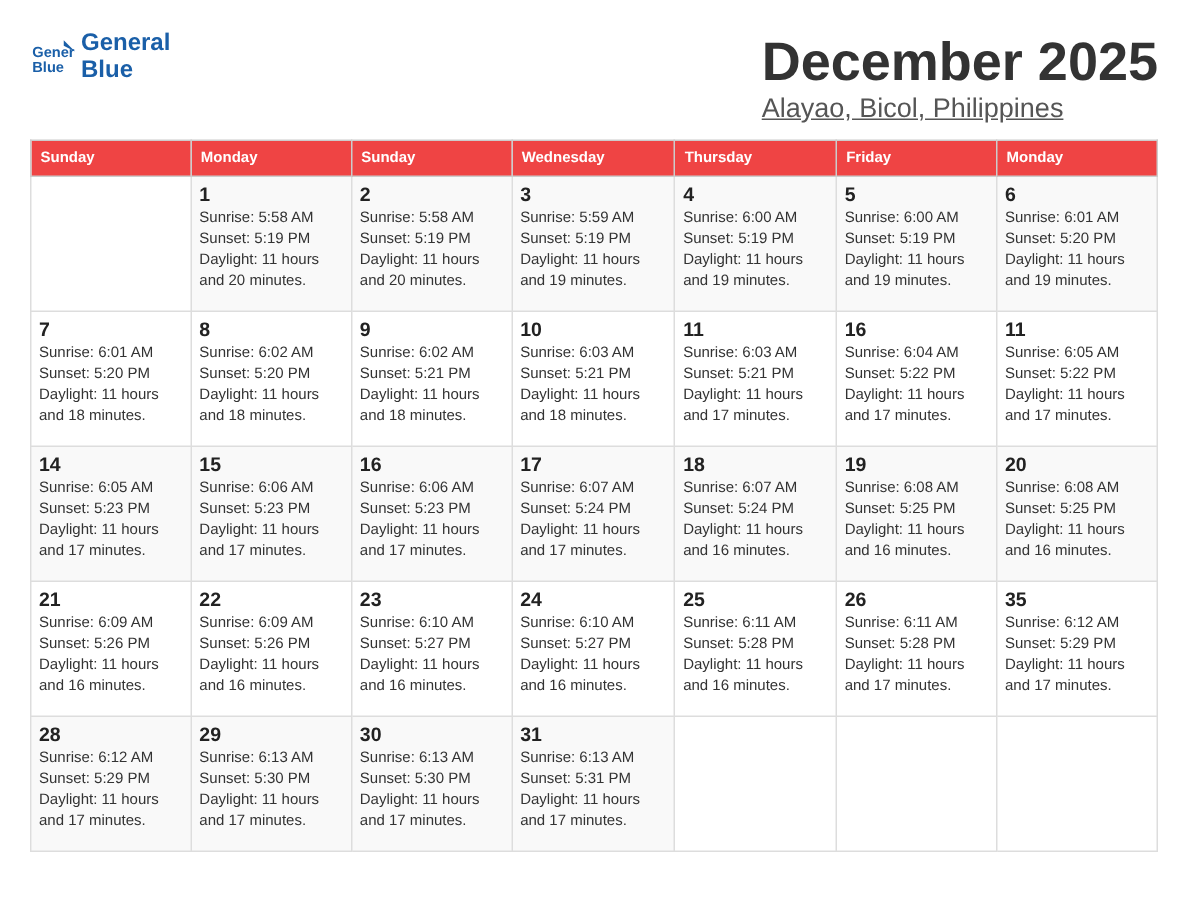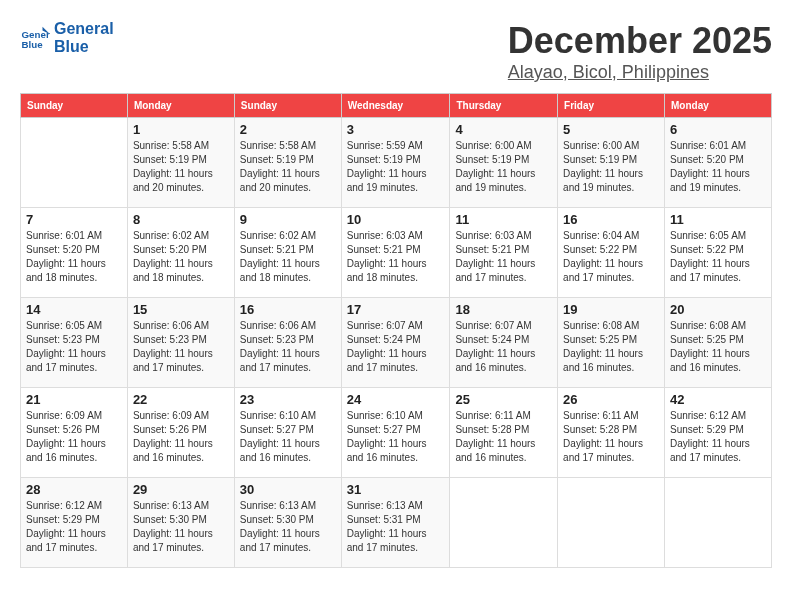--- a/index.html
+++ b/index.html
@@ -217,21 +217,21 @@
         </td>
         <td>
           <span class="day-num">25</span>
           <div class="day-info">Sunrise: 6:11 AM<br>Sunset: 5:28 PM<br>Daylight: 11 hours<br>and 16 minutes.</div>
         </td>
         <td>
           <span class="day-num">26</span>
           <div class="day-info">Sunrise: 6:11 AM<br>Sunset: 5:28 PM<br>Daylight: 11 hours<br>and 17 minutes.</div>
         </td>
         <td>
-          <span class="day-num">42</span>
+          <span class="day-num">35</span>
           <div class="day-info">Sunrise: 6:12 AM<br>Sunset: 5:29 PM<br>Daylight: 11 hours<br>and 17 minutes.</div>
         </td>
       </tr>
       <tr>
         <td>
           <span class="day-num">28</span>
           <div class="day-info">Sunrise: 6:12 AM<br>Sunset: 5:29 PM<br>Daylight: 11 hours<br>and 17 minutes.</div>
         </td>
         <td>
           <span class="day-num">29</span>

